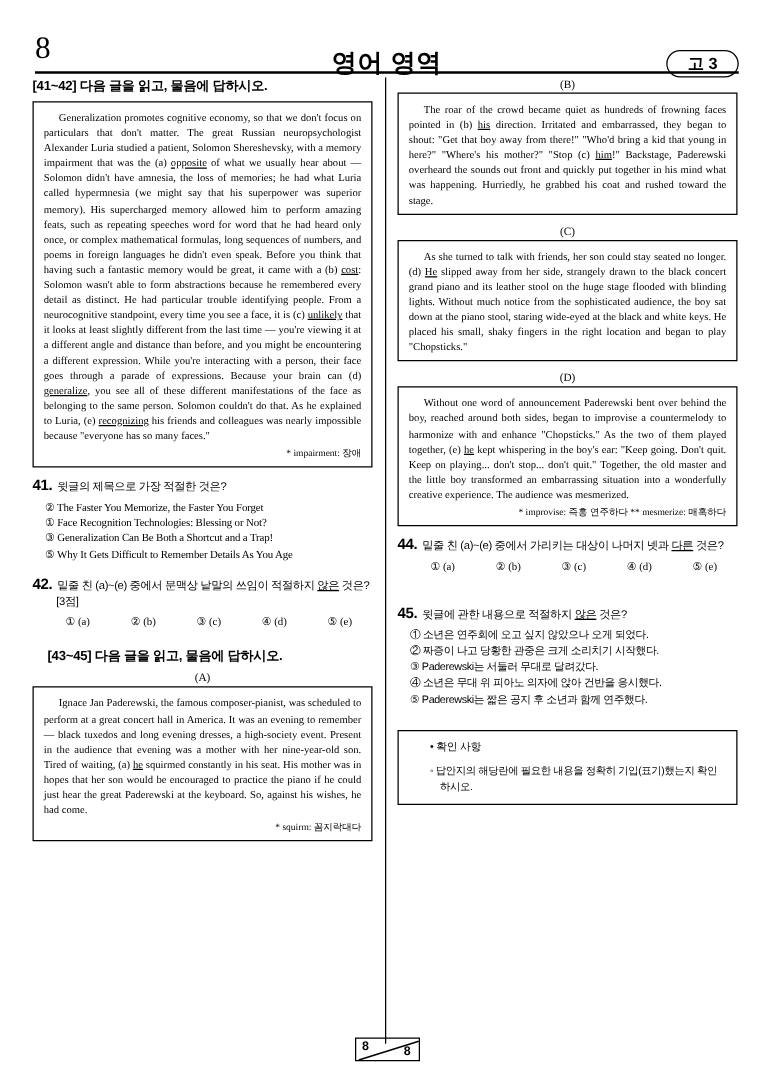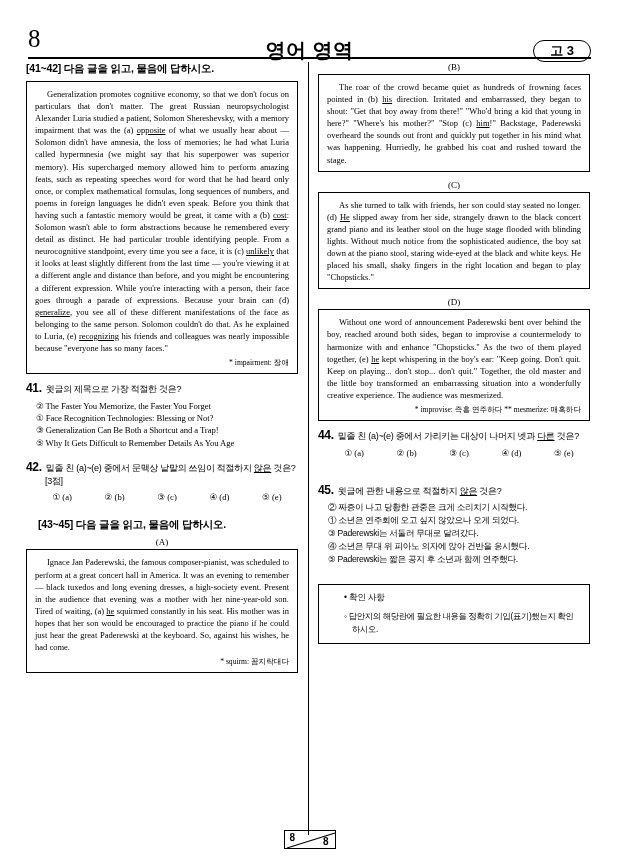--- a/index.html
+++ b/index.html
@@ -296,22 +296,22 @@
       <li>④ (d)</li>
       <li>⑤ (e)</li>
     </ul>
   </div>
 
   <div class="question" style="margin-top:24px;">
     <p class="q-stem">
       <span class="q-num">45.</span><span>윗글에 관한 내용으로 적절하지 </span><span class="neg">않은</span><span> 것은?</span>
     </p>
     <ul class="choices-vert kr">
+      <li>① 소년은 연주회에 오고 싶지 않았으나 오게 되었다.</li>
       <li>② 짜증이 나고 당황한 관중은 크게 소리치기 시작했다.</li>
-      <li>① 소년은 연주회에 오고 싶지 않았으나 오게 되었다.</li>
       <li>③ Paderewski는 서둘러 무대로 달려갔다.</li>
       <li>④ 소년은 무대 위 피아노 의자에 앉아 건반을 응시했다.</li>
       <li>⑤ Paderewski는 짧은 공지 후 소년과 함께 연주했다.</li>
     </ul>
   </div>
 
   <div class="notice-box">
     <p class="notice-title">• 확인 사항</p>
     <p class="notice-body">◦ 답안지의 해당란에 필요한 내용을 정확히 기입(표기)했는지 확인하시오.</p>
   </div>

